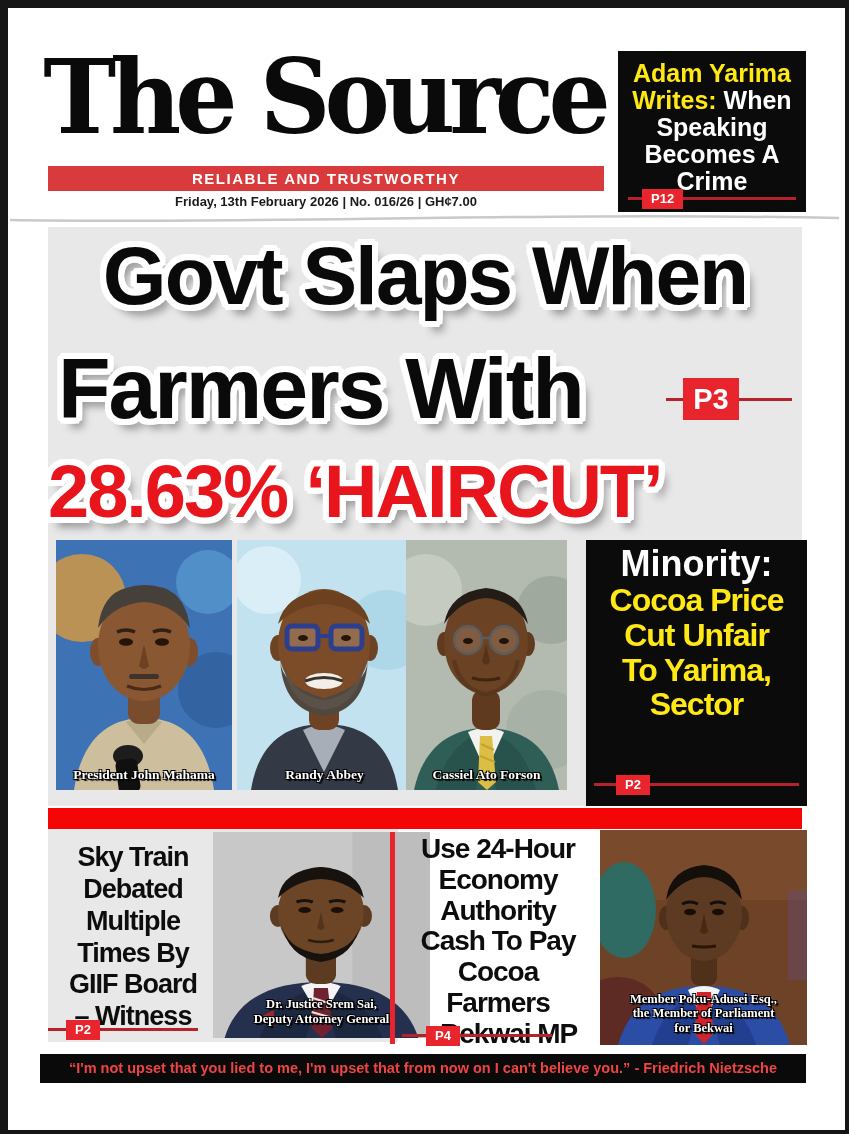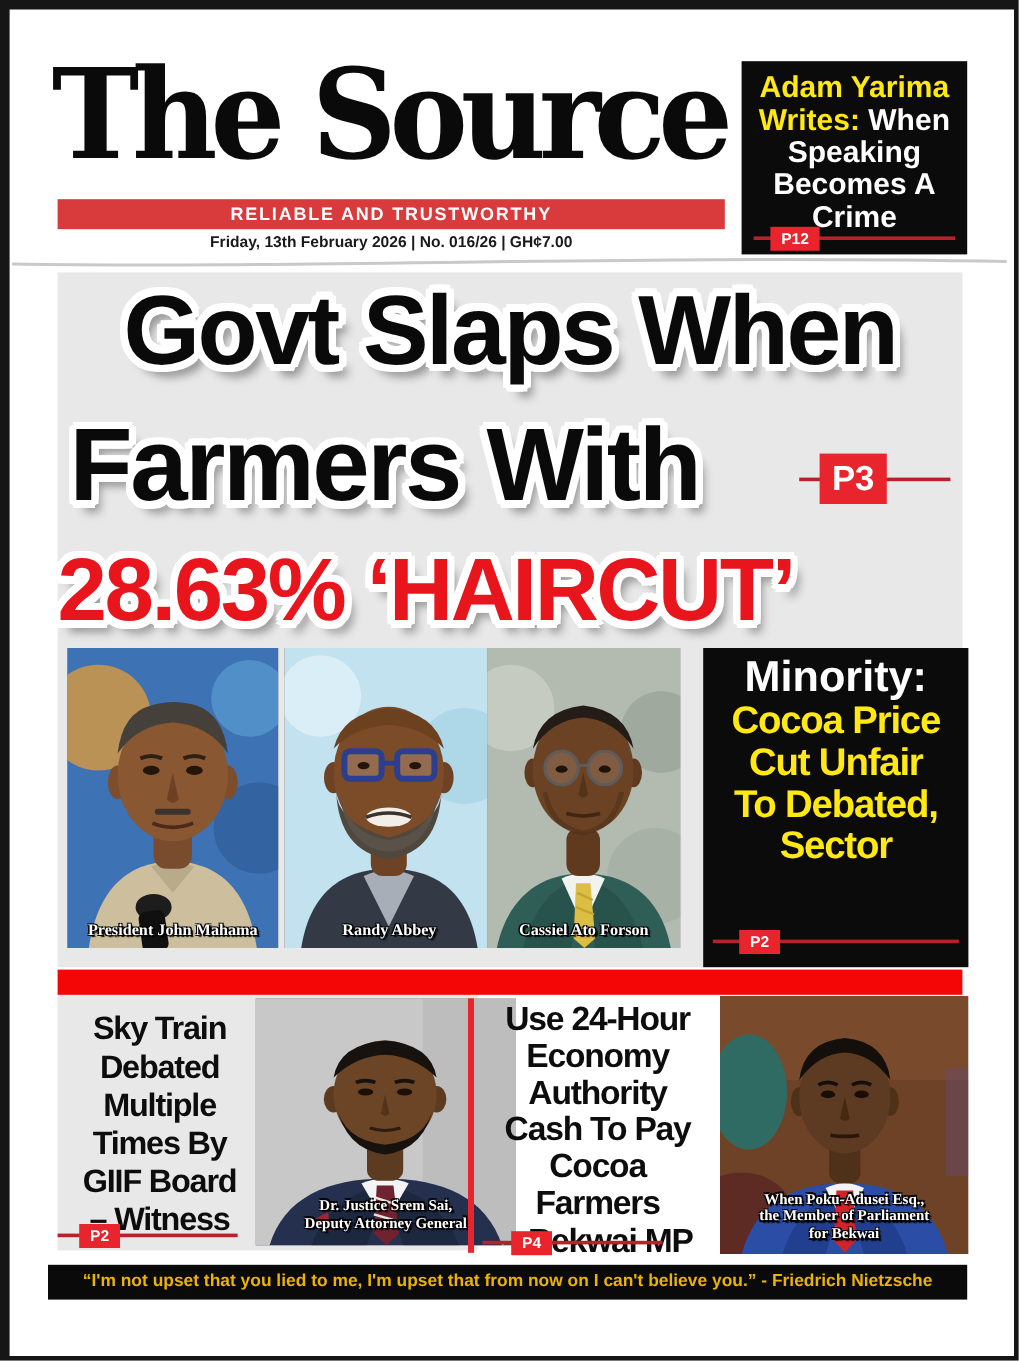--- a/index.html
+++ b/index.html
@@ -83,21 +83,21 @@
   .red-divider{left:390px;top:832px;width:5px;height:212px;background:var(--tag-red);}
 
   
   .bekwai-headline{left:402px;top:834px;width:192px;text-align:center;font-weight:bold;
      font-size:28px;line-height:1.1;color:#0d0d0d;letter-spacing:-1px;}
   .p4tag{left:402px;top:1026px;width:150px;height:20px;}
   .p4tag .tbox{left:24px;}
 
   
   .quote-bar{left:40px;top:1054px;width:766px;height:29px;background:#0a0a0a;
-     color:#eab308;font-weight:bold;font-size:14.5px;text-align:center;line-height:29px;
+     color:#ef4444;font-weight:bold;font-size:14.5px;text-align:center;line-height:29px;
      white-space:nowrap;}
 
   .cap2{font-size:12.5px;line-height:1.15;}
 </style>
 </head>
 <body>
 
 <div class="page">
 
   <div class="abs masthead-title">The Source</div>
@@ -221,21 +221,21 @@
         <path d="M48,120 Q54,150 80,154 Q106,150 112,120" stroke="#4a2d17" stroke-width="4" fill="none" opacity=".5"></path>
       </svg>
       <div class="photo-caption">Cassiel Ato Forson</div>
     </div>
   </div>
 
   <div class="abs minority-box">
     <div class="minority-kicker">Minority:</div>
     <div class="minority-line">Cocoa Price</div>
     <div class="minority-line">Cut Unfair</div>
-    <div class="minority-line">To Debated,</div>
+    <div class="minority-line">To Yarima,</div>
     <div class="minority-line">Sector</div>
     <div class="ptag p2tag-min">
       <span class="tline"></span>
       <span class="tbox">P2</span>
     </div>
   </div>
 
   <div class="abs red-bar"></div>
 
   <div class="abs sky-block">
@@ -318,21 +318,21 @@
       <ellipse cx="104" cy="84" rx="38" ry="47" fill="#5d3a22"></ellipse>
       <path d="M66,70 Q70,38 104,35 Q138,38 142,70 Q126,48 104,47 Q82,48 66,70 Z" fill="#140f0b"></path>
       <ellipse cx="90" cy="82" rx="6" ry="3.2" fill="#190d04"></ellipse>
       <ellipse cx="118" cy="82" rx="6" ry="3.2" fill="#190d04"></ellipse>
       <path d="M82,74 Q90,70 98,74" stroke="#140f0b" stroke-width="3" fill="none"></path>
       <path d="M110,74 Q118,70 126,74" stroke="#140f0b" stroke-width="3" fill="none"></path>
       <path d="M104,84 L100,102 Q104,106 108,102 Z" fill="#47290f"></path>
       <path d="M92,116 Q104,118 116,116" stroke="#2a1608" stroke-width="3" fill="none"></path>
     </svg>
     <div class="photo-caption cap2" style="bottom:10px;">
-      <div>When Poku-Adusei Esq.,</div>
+      <div>Member Poku-Adusei Esq.,</div>
       <div>the Member of Parliament</div>
       <div>for Bekwai</div>
     </div>
   </div>
 
   <div class="abs quote-bar">“I'm not upset that you lied to me, I'm upset that from now on I can't believe you.” -  Friedrich Nietzsche</div>
 
 </div>
 
 <div class="frame"></div>

